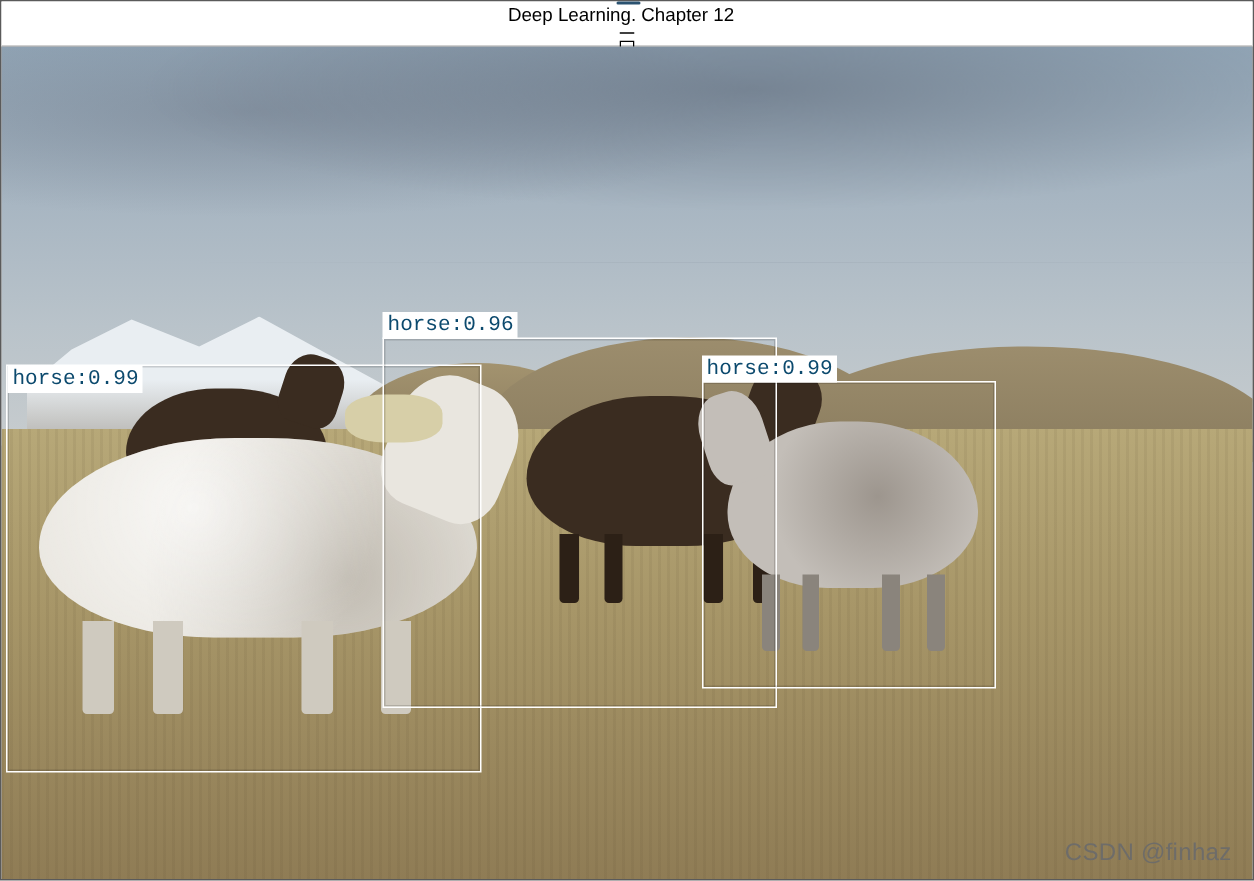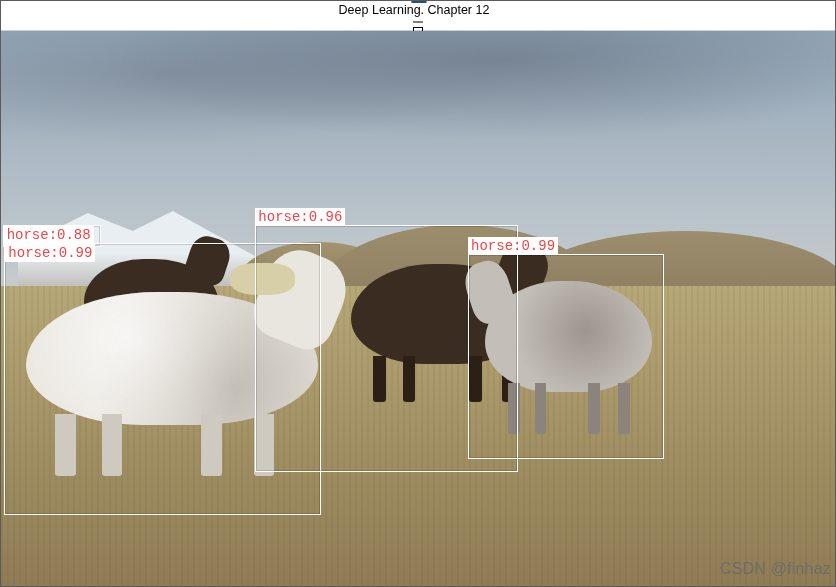--- a/index.html
+++ b/index.html
@@ -118,31 +118,31 @@
   
   .bbox {
     position:absolute;
     border:1px solid #ffffff;
     box-shadow: 0 0 0 1px rgba(0,0,0,0.15) inset;
   }
   .bbox .tag {
     position:absolute;
     top:-18px; left:-1px;
     background:#ffffff;
-    color:#ef4444;
+    color:#0c4a6e;
     font-family: "Courier New", monospace;
     font-size:14px;
     line-height:18px;
     padding:0 3px;
     white-space:nowrap;
   }
 
   .watermark {
     position:absolute;
-    right:4px; bottom:8px;
+    right:14px; bottom:8px;
     color:#6b6b6b;
     font-size:16px;
     font-family: "Segoe UI", sans-serif;
     opacity:0.9;
     letter-spacing:0.2px;
     pointer-events:none;
   }
 </style>
 </head>
 <body>
@@ -211,23 +211,20 @@
       <div class="horse grey" style="left:58%; top:45%; width:20%; height:20%;">
         <div class="body"></div>
         <div class="neck" style="left:-10%; top:-18%; width:26%; height:55%; transform:rotate(-18deg);"></div>
         <div class="leg" style="left:14%;"></div>
         <div class="leg" style="left:30%;"></div>
         <div class="leg" style="left:62%;"></div>
         <div class="leg" style="left:80%;"></div>
       </div>
     </div>
 
-    <div class="bbox" style="left:0.2%; top:35.0%; width:11.8%; height:4.0%;">
-      <div class="tag" style="top:0; left:0;">horse:0.88</div>
-    </div>
     <div class="bbox" style="left:0.4%; top:38.2%; width:38.0%; height:49.0%;">
       <div class="tag" style="top:0; left:0;">horse:0.99</div>
     </div>
     <div class="bbox" style="left:30.5%; top:35.0%; width:31.5%; height:44.5%;">
       <div class="tag">horse:0.96</div>
     </div>
     <div class="bbox" style="left:56.0%; top:40.2%; width:23.5%; height:37.0%;">
       <div class="tag">horse:0.99</div>
     </div>
 

